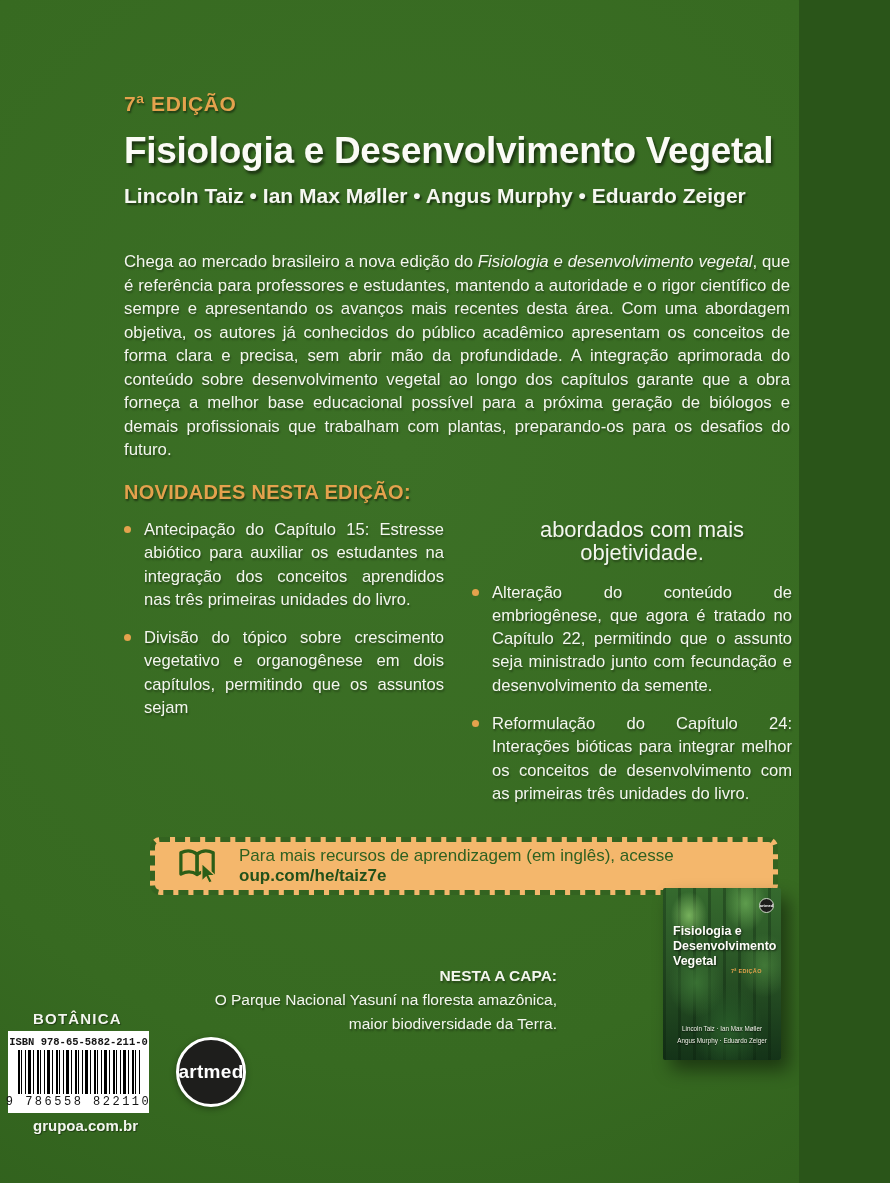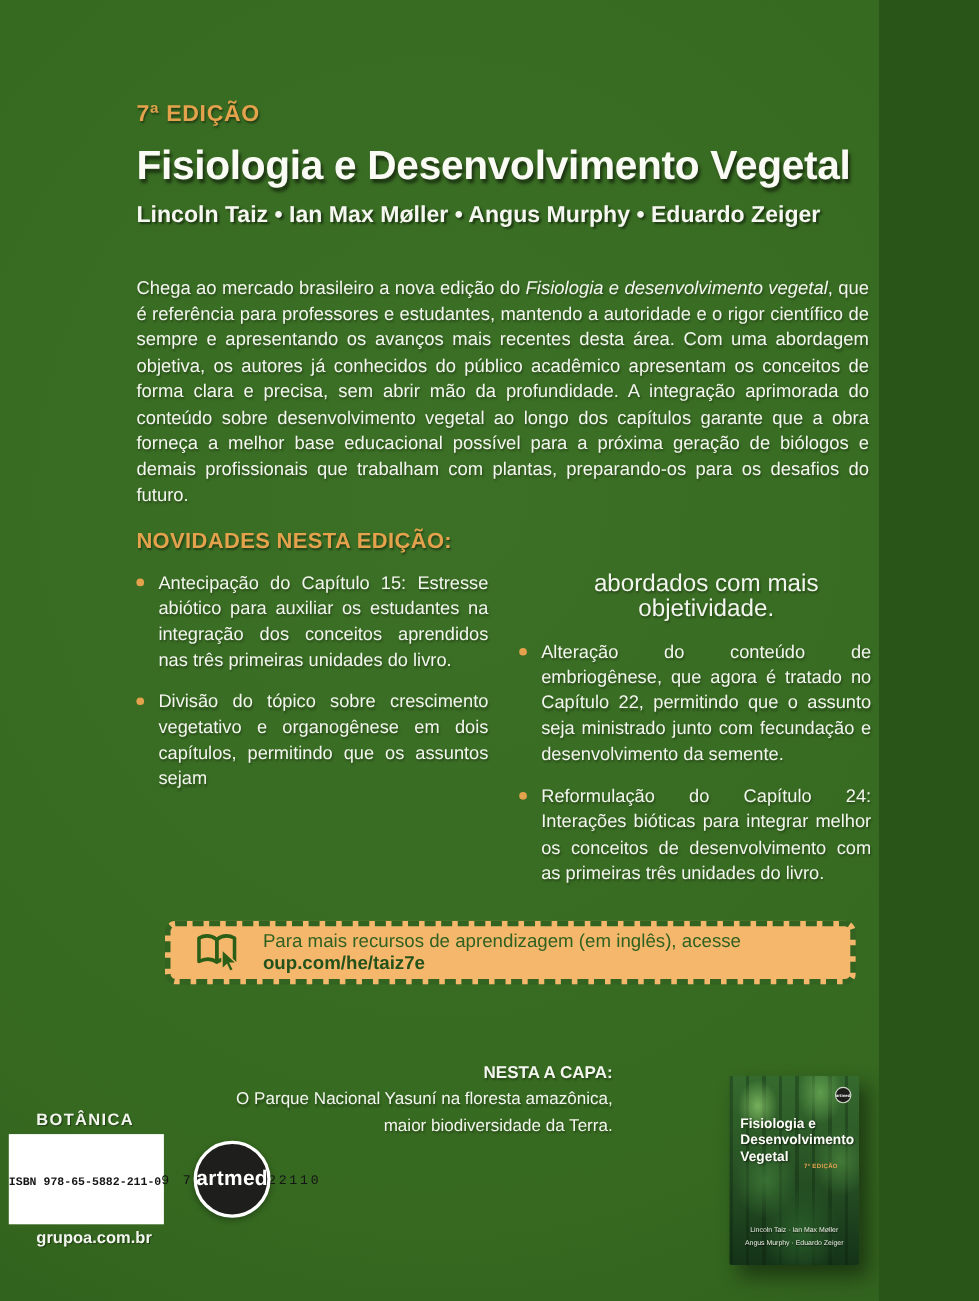--- a/index.html
+++ b/index.html
@@ -59,21 +59,21 @@
   .banner-text b{ color:#23511a; }
 
   .about{
     right:242px; top:964px; text-align:right;
     font-size:15.5px; line-height:24px; color:#f3f6ee;
     text-shadow:1px 2px 2px rgba(0,0,0,.35);
   }
   .about .hd{ font-weight:bold; }
 
   .thumb{
-    left:663px; top:978px; width:118px; height:172px; border-radius:2px;
+    left:663px; top:888px; width:118px; height:172px; border-radius:2px;
     box-shadow:8px 10px 18px rgba(0,0,0,.45);
     background:
       radial-gradient(26px 34px at 22% 16%, rgba(130,190,100,.85), rgba(130,190,100,0) 70%),
       radial-gradient(30px 40px at 70% 9%, rgba(105,170,85,.8), rgba(105,170,85,0) 70%),
       radial-gradient(36px 46px at 86% 45%, rgba(75,135,62,.7), rgba(75,135,62,0) 70%),
       radial-gradient(40px 50px at 28% 55%, rgba(62,122,55,.8), rgba(62,122,55,0) 70%),
       radial-gradient(50px 64px at 55% 82%, rgba(42,95,42,.9), rgba(42,95,42,0) 70%),
       repeating-linear-gradient(90deg, rgba(8,28,10,.30) 0 3px, rgba(0,0,0,0) 3px 15px),
       linear-gradient(180deg, #356a2e 0%, #2a5526 45%, #143318 100%);
     overflow:hidden;
@@ -96,21 +96,21 @@
     position:absolute; left:0; right:0; bottom:14px; text-align:center;
     font-size:6.3px; line-height:1.8; color:#eef0e6; text-shadow:0 1px 1px rgba(0,0,0,.7);
   }
 
   .category-label{
     left:33px; top:1010px; font-size:15px; font-weight:bold; color:#f3f6ee;
     letter-spacing:1.2px; text-shadow:1px 1px 1px rgba(0,0,0,.4);
   }
   .barcode-box{
     left:8px; top:1031px; width:141px; height:82px; background:#ffffff;
-    display:flex; flex-direction:row; align-items:center;text-align:right;
+    display:flex; flex-direction:column; align-items:center;text-align:right;
   }
   .isbn-label{
     font-family:"Liberation Mono", monospace; font-size:10.5px; font-weight:bold;
     color:#151515; margin-top:5px; white-space:nowrap;
   }
   .bars{
     width:122px; height:44px; margin-top:2px;
     background:repeating-linear-gradient(90deg,
       #000 0 2px, #fff 2px 3px, #000 3px 4px, #fff 4px 7px,
       #000 7px 8px, #fff 8px 10px, #000 10px 13px, #fff 13px 15px,

